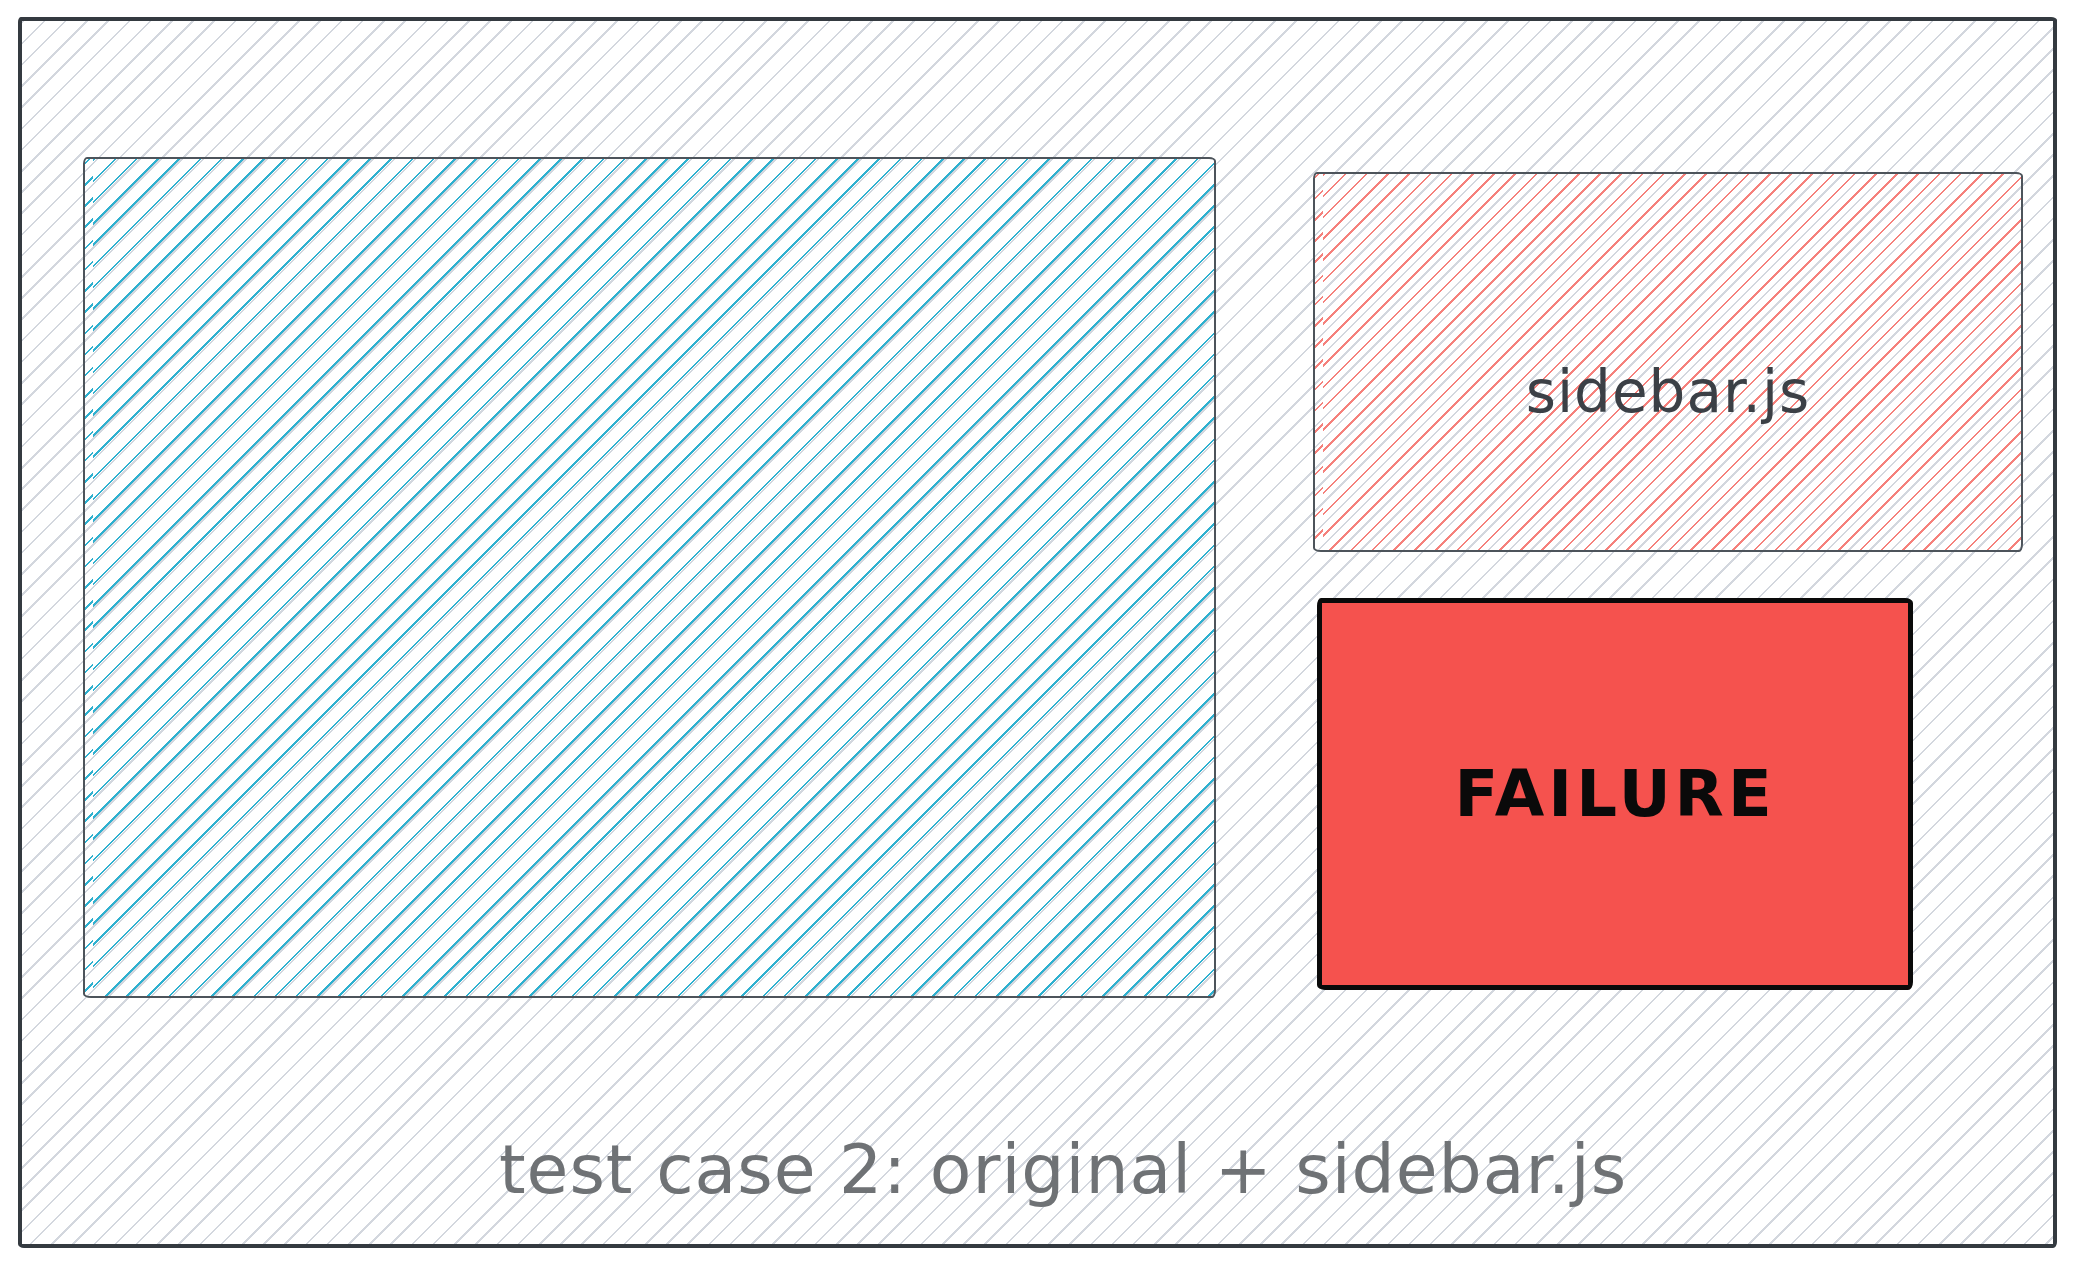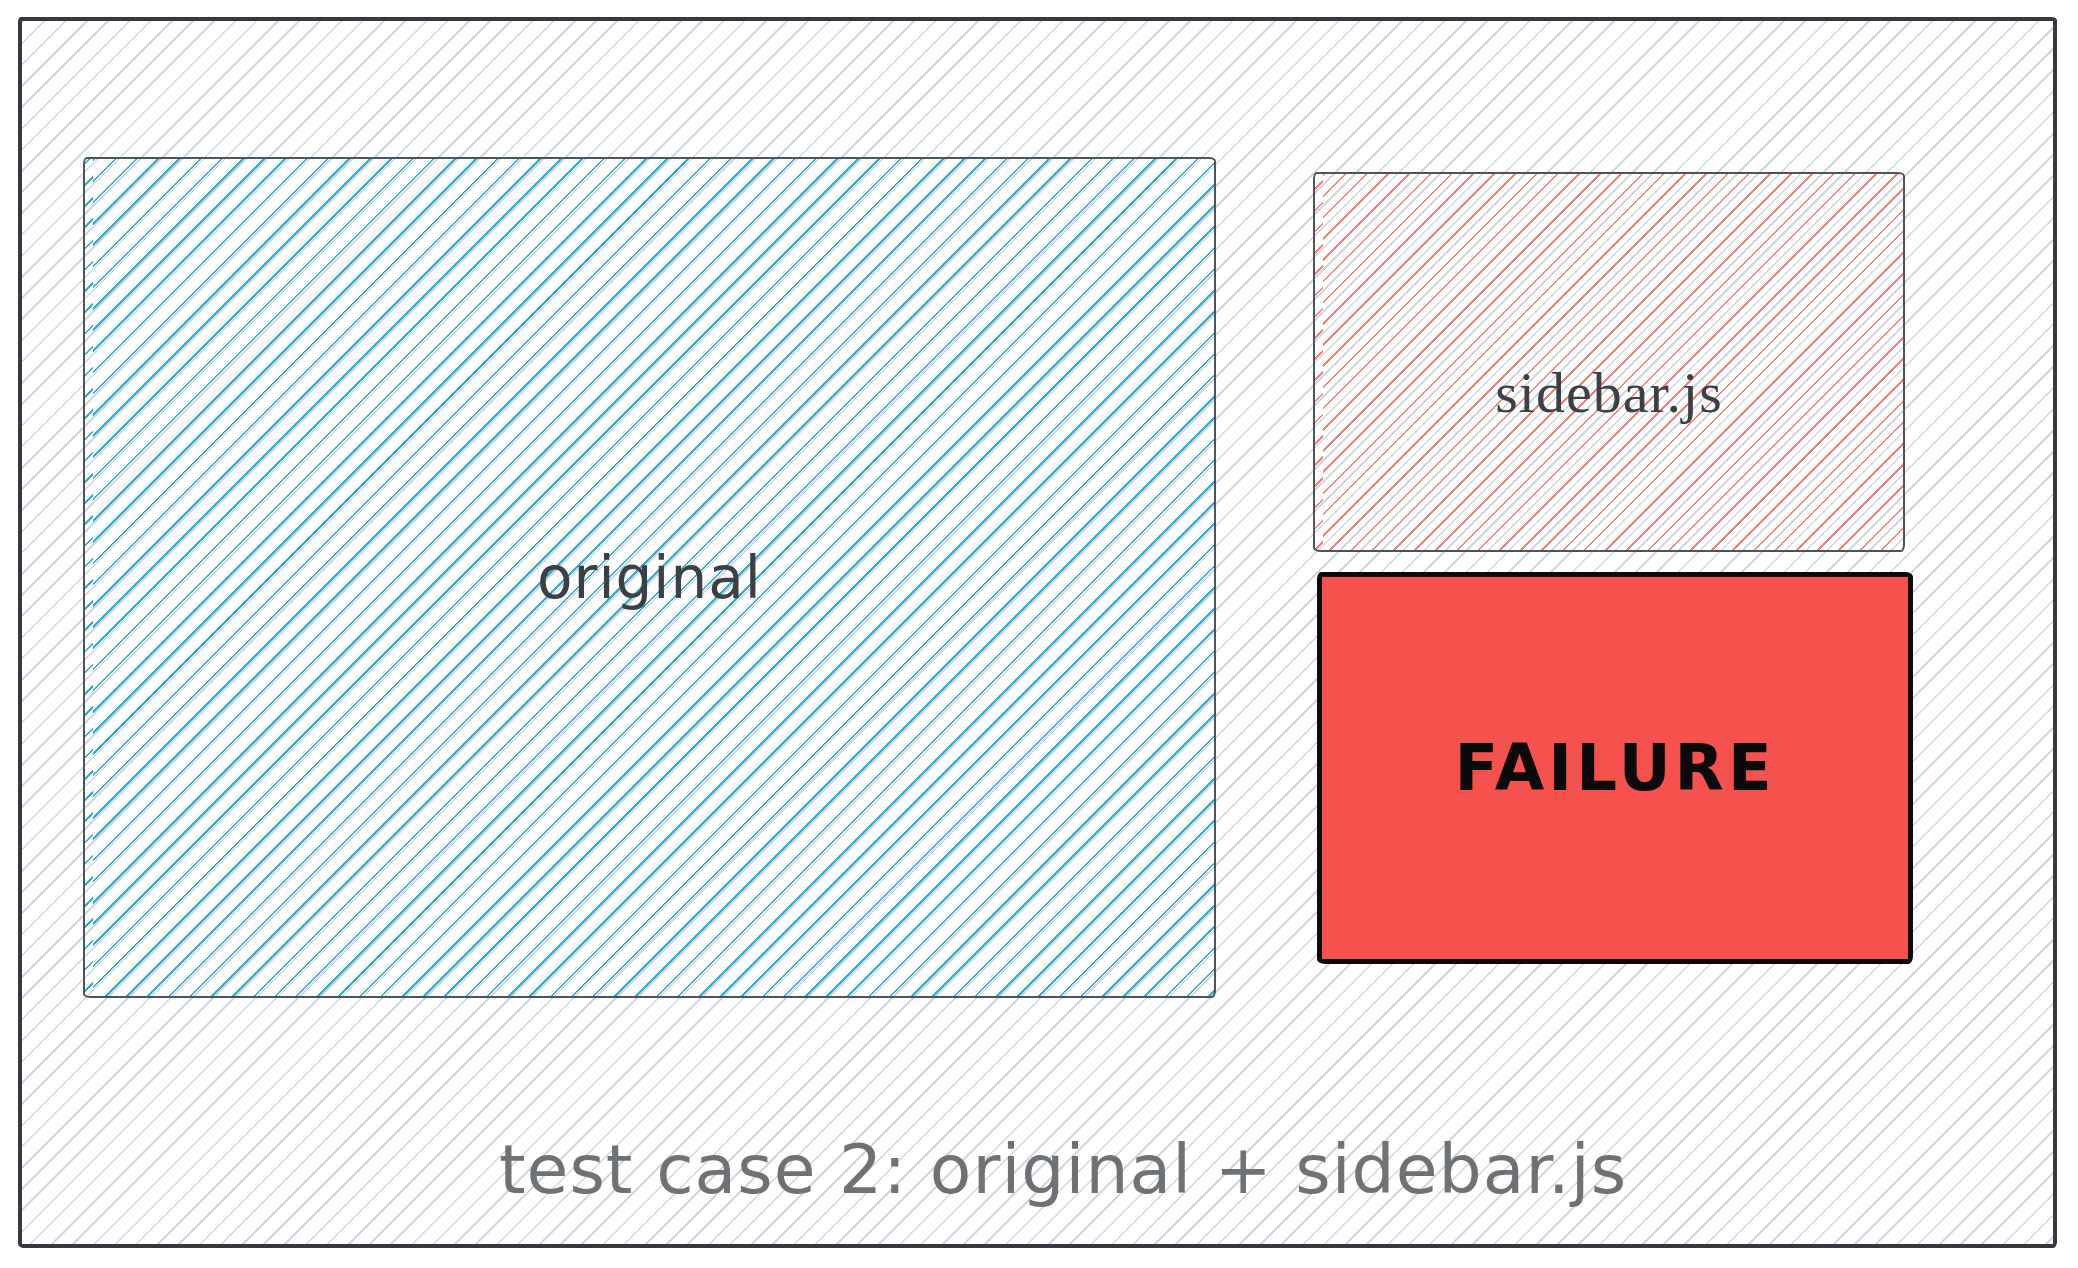--- a/index.html
+++ b/index.html
@@ -59,37 +59,36 @@
       var(--hatch-cyan, #2fb0cf) 1.8px,
       transparent 1.8px,
       transparent 15px
     );
     background-position: 8px 0;
   }
 
   .sidebar-box {
     left: 1313px;
     top: 172px;
-    width: 592px;
+    width: 710px;
     height: 380px;
     background-image: repeating-linear-gradient(
       135deg,
       var(--hatch-red, #f5817c) 0px,
       var(--hatch-red, #f5817c) 1.8px,
       transparent 1.8px,
       transparent 15px
     );
     background-position: 8px 0;
-    font-family: Liberation Serif, serif;
   }
 
   .failure-box {
     position: absolute;
     left: 1317px;
-    top: 572px;
+    top: 598px;
     width: 596px;
     height: 392px;
     box-sizing: border-box;
     border: 5px solid var(--failure-border, #0a0a0a);
     border-radius: 4px 8px 5px 8px / 8px 5px 8px 5px;
     background: var(--failure-fill, #f5524e);
     display: flex;
     align-items: center;
     justify-content: center;
   }
@@ -154,21 +153,20 @@
   }
 </style>
 </head>
 <body>
 
 <div class="canvas">
 
   <div class="frame"></div>
 
   <div class="hatch-box original-box">
-    <span class="hand-label">original</span>
   </div>
 
   <div class="hatch-box sidebar-box">
     <span class="hand-label">sidebar.js</span>
   </div>
 
   <div class="failure-box">
     <span class="failure-label">FAILURE</span>
   </div>
 

